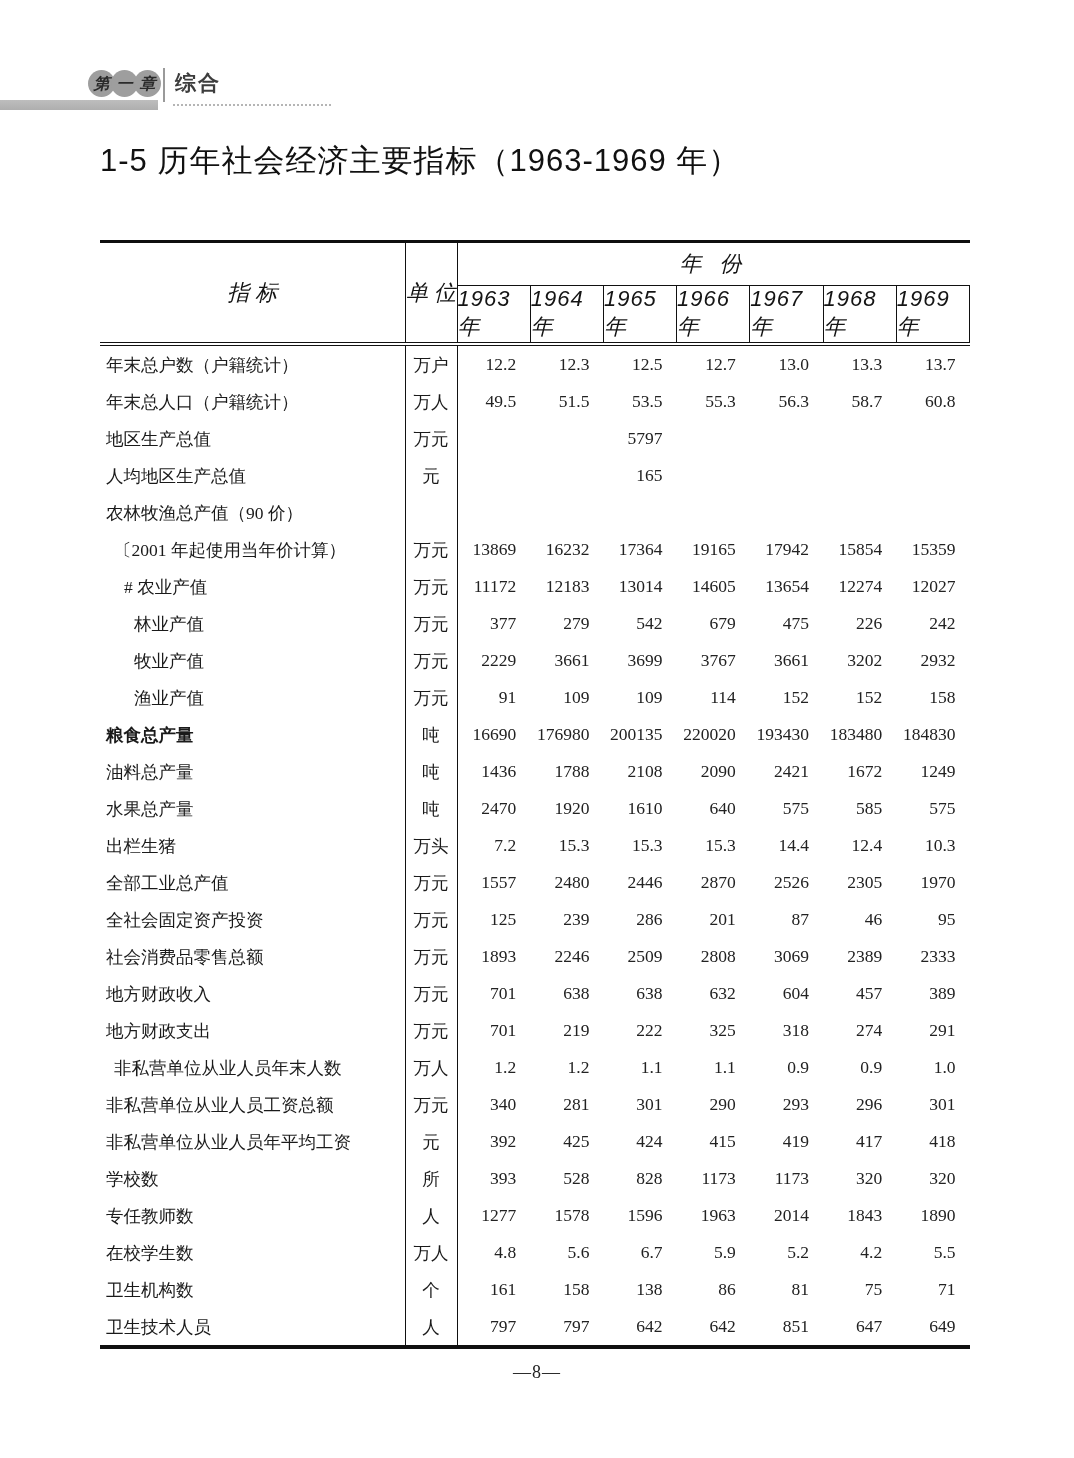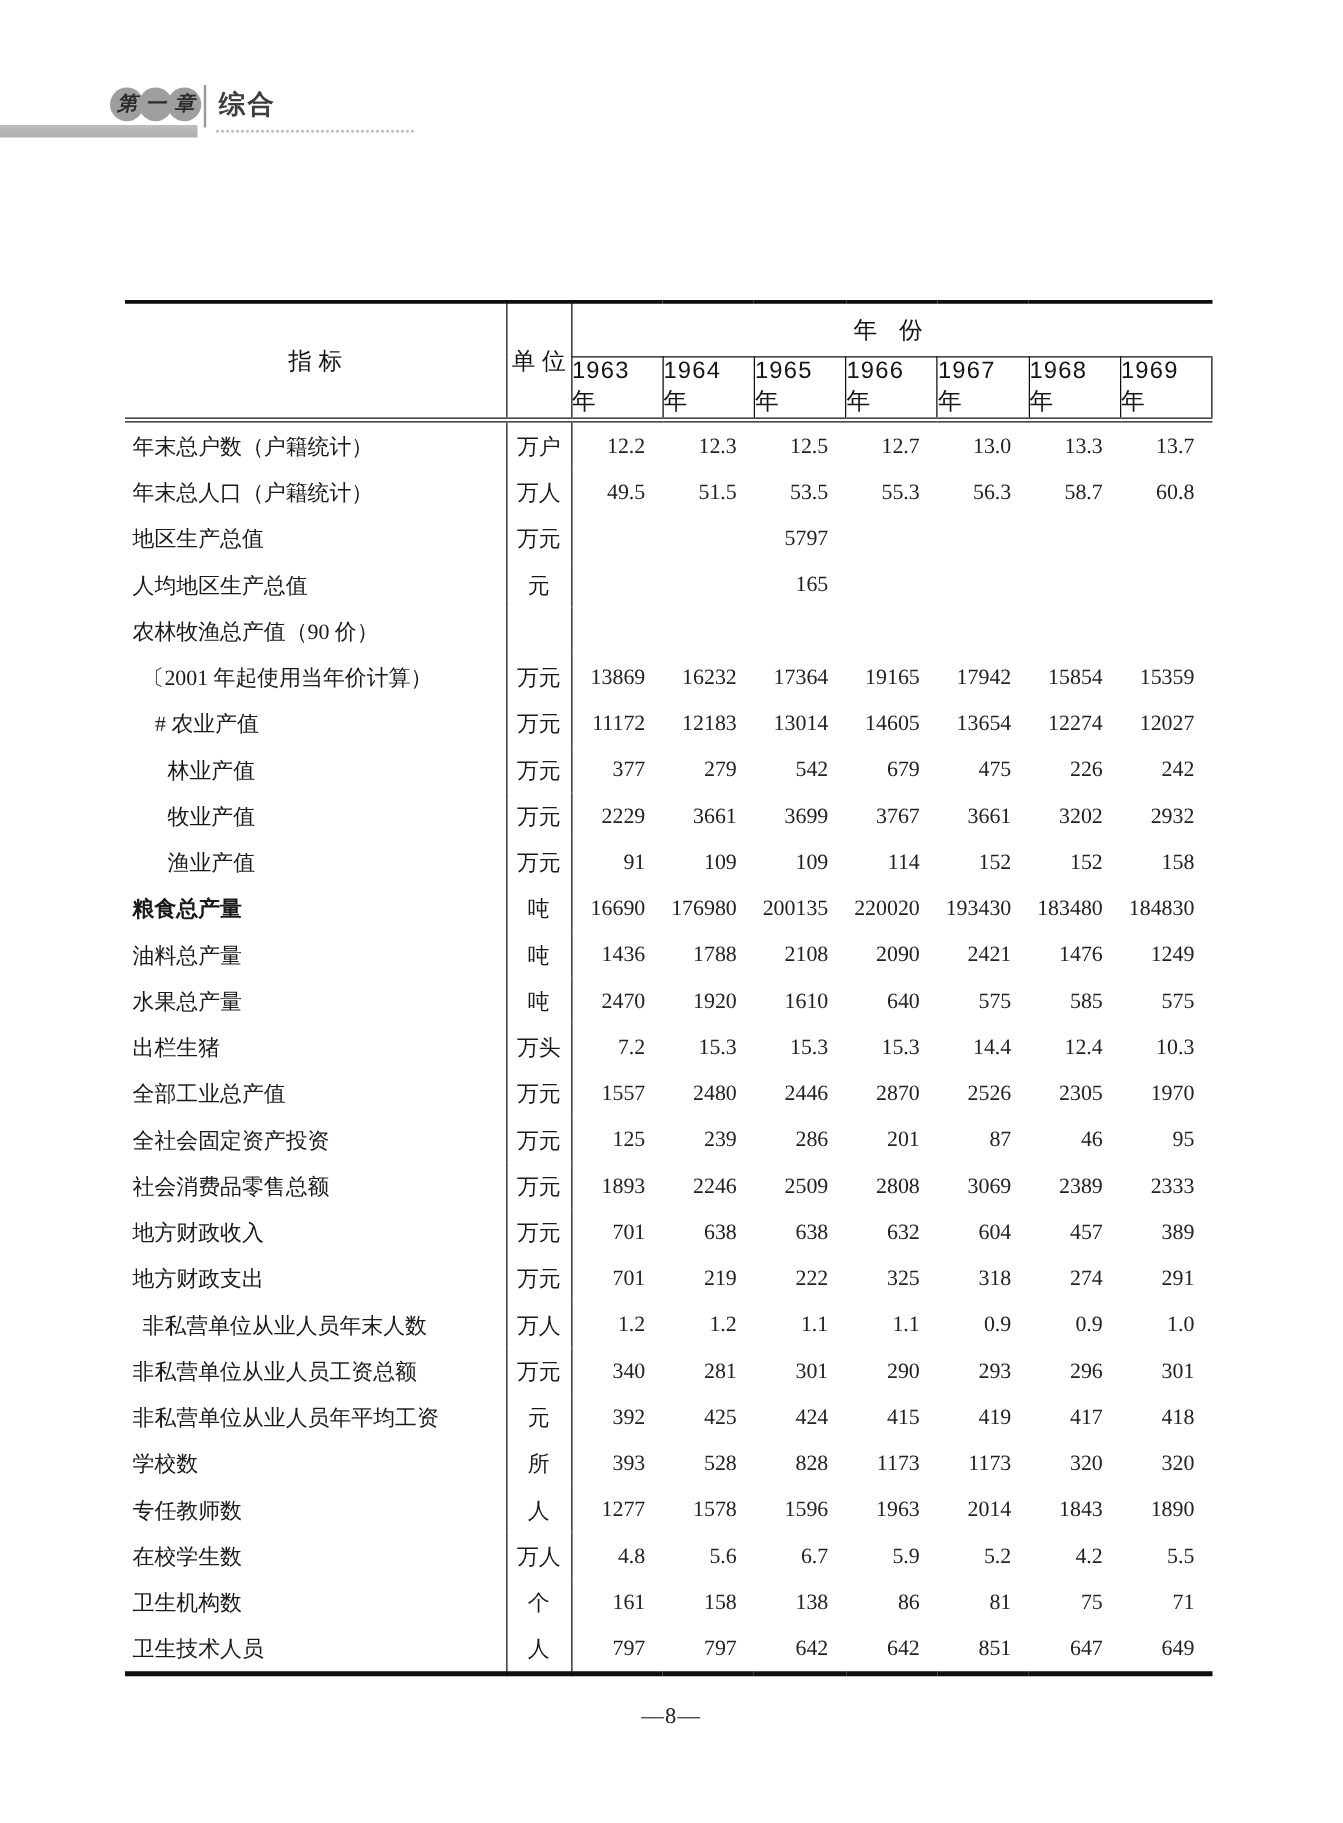--- a/index.html
+++ b/index.html
@@ -56,21 +56,21 @@
     width: 870px; table-layout: fixed; border-collapse: collapse;
     border-top: 3px solid #0f0f0f;
     border-bottom: 4px solid #0f0f0f;
   }
   .stats col.c-ind  { width: 305px; }
   .stats col.c-unit { width: 52px; }
   .stats th, .stats td { padding: 0; font-weight: normal; }
 
   .stats thead th {
     font-family: "Liberation Sans", "DejaVu Sans", sans-serif;
-    font-size: 19px; color: #141414;
+    font-size: 22px; color: #141414; font-style: italic;
   }
   .h-ind  { border-right: 1px solid #111; border-bottom: 4px double #111; }
   .h-unit { border-right: 1.5px solid #111; border-bottom: 4px double #111; }
   .h-years { height: 42px; border-bottom: 1px solid #111; text-align: center; letter-spacing: 6px; }
   .year-th {
     height: 28px; text-align: left;
     border-left: 1px solid #111;
     border-bottom: 4px double #111;
     letter-spacing: 1px;
   }
@@ -100,20 +100,21 @@
     <div class="badge">
       <span class="badge-circle">第</span>
       <span class="badge-circle">一</span>
       <span class="badge-circle">章</span>
     </div>
     <div class="badge-divider"></div>
     <span class="chapter-name">综合</span>
     <div class="chapter-underline"></div>
   </div>
 
+  <h1 class="title">1-5 历年社会经济主要指标（1963-1969 年）</h1>
 
   <table class="stats">
     <colgroup>
       <col class="c-ind">
         <col class="c-unit">
       <col>
         <col>
         <col>
         <col>
         <col>
@@ -259,21 +260,21 @@
           <td class="num">184830</td>
         </tr>
         <tr>
           <td class="lbl" style="padding-left: 6px;">油料总产量</td>
           <td class="unit">吨</td>
           <td class="num">1436</td>
           <td class="num">1788</td>
           <td class="num">2108</td>
           <td class="num">2090</td>
           <td class="num">2421</td>
-          <td class="num">1476</td>
+          <td class="num">1672</td>
           <td class="num">1249</td>
         </tr>
         <tr>
           <td class="lbl" style="padding-left: 6px;">水果总产量</td>
           <td class="unit">吨</td>
           <td class="num">2470</td>
           <td class="num">1920</td>
           <td class="num">1610</td>
           <td class="num">640</td>
           <td class="num">575</td>

